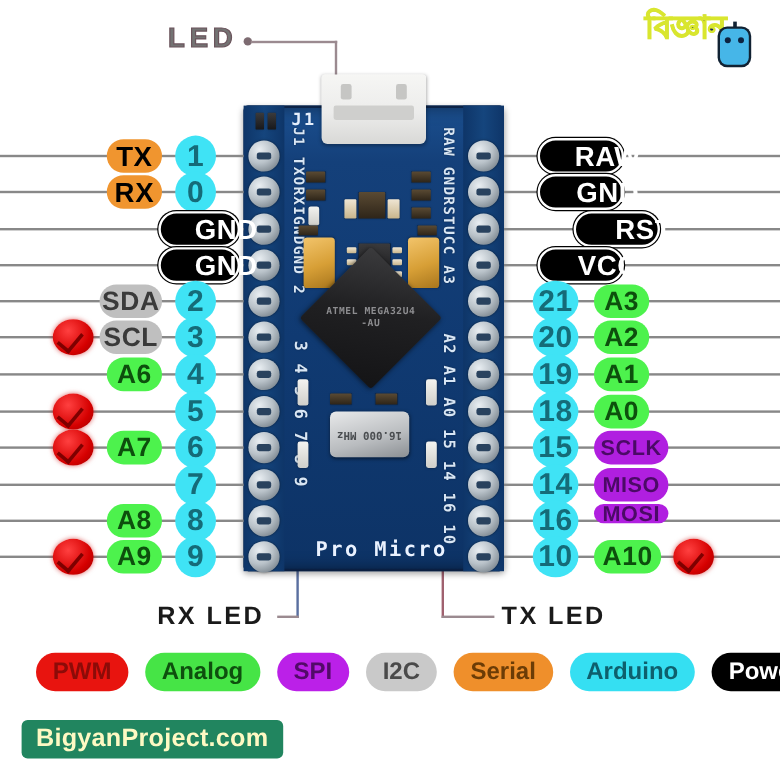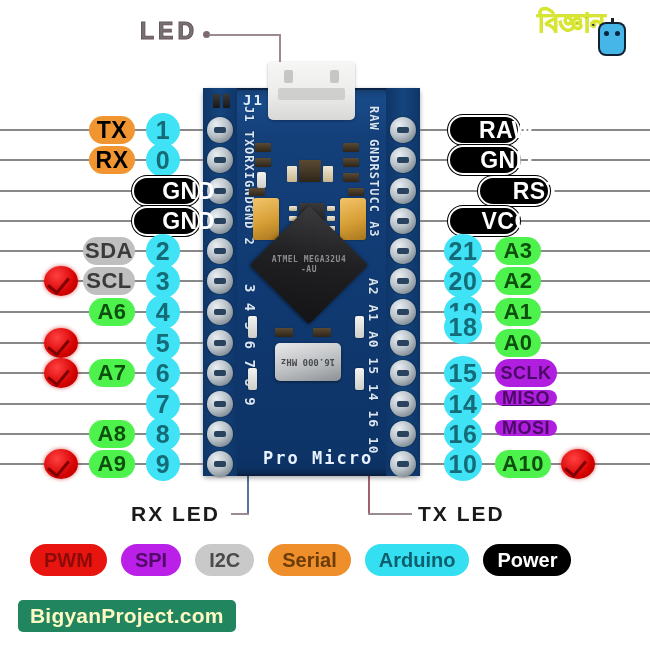--- a/index.html
+++ b/index.html
@@ -331,39 +331,40 @@
       <div class="wire" style="left: 420px; top: 250px; width: 230px;"></div>
       <div class="pill arduino" style="left: 444px; top: 234px; width: 38px; height: 34px;">21</div>
       <div class="pill analog" style="left: 495px; top: 237px; width: 46px; height: 28px;">A3</div>
       <div class="wire" style="left: 420px; top: 280px; width: 230px;"></div>
       <div class="pill arduino" style="left: 444px; top: 264px; width: 38px; height: 34px;">20</div>
       <div class="pill analog" style="left: 495px; top: 267px; width: 46px; height: 28px;">A2</div>
       <div class="wire" style="left: 420px; top: 311px; width: 230px;"></div>
       <div class="pill arduino" style="left: 444px; top: 295px; width: 38px; height: 34px;">19</div>
       <div class="pill analog" style="left: 495px; top: 298px; width: 46px; height: 28px;">A1</div>
       <div class="wire" style="left: 420px; top: 342px; width: 230px;"></div>
-      <div class="pill arduino" style="left: 444px; top: 310px; width: 38px; height: 34px;">18</div>
+      <div class="pill arduino" style="left: 444px; top: 326px; width: 38px; height: 34px;">18</div>
       <div class="pill analog" style="left: 495px; top: 329px; width: 46px; height: 28px;">A0</div>
       <div class="wire" style="left: 420px; top: 372px; width: 230px;"></div>
       <div class="pill arduino" style="left: 444px; top: 356px; width: 38px; height: 34px;">15</div>
       <div class="pill spi" style="left: 495px; top: 359px; width: 62px; height: 28px;">SCLK</div>
       <div class="wire" style="left: 420px; top: 403px; width: 230px;"></div>
       <div class="pill arduino" style="left: 444px; top: 387px; width: 38px; height: 34px;">14</div>
-      <div class="pill spi" style="left: 495px; top: 390px; width: 62px; height: 16px; text-decoration: underline;">MISO</div>
+      <div class="pill spi" style="left: 495px; top: 390px; width: 62px; height: 28px;">MISO</div>
       <div class="wire" style="left: 420px; top: 433px; width: 230px;"></div>
       <div class="pill arduino" style="left: 444px; top: 417px; width: 38px; height: 34px;">16</div>
       <div class="pill spi" style="left: 495px; top: 420px; width: 62px; height: 16px;">MOSI</div>
       <div class="wire" style="left: 420px; top: 463px; width: 230px;"></div>
       <div class="pill arduino" style="left: 444px; top: 447px; width: 38px; height: 34px;">10</div>
       <div class="pill analog" style="left: 495px; top: 450px; width: 56px; height: 28px;">A10</div>
       <div class="pwmdot" style="left: 561px; top: 449px;"></div>
     </div>
 
   <div id="legend">
       <div class="lg pwm">PWM</div>
+      <div class="lg analog">Analog</div>
       <div class="lg spi">SPI</div>
       <div class="lg i2c">I2C</div>
       <div class="lg serial">Serial</div>
       <div class="lg arduino">Arduino</div>
       <div class="lg power">Power</div>
     </div>
 
   <div id="brand">BigyanProject.com</div>
 
 </div>

